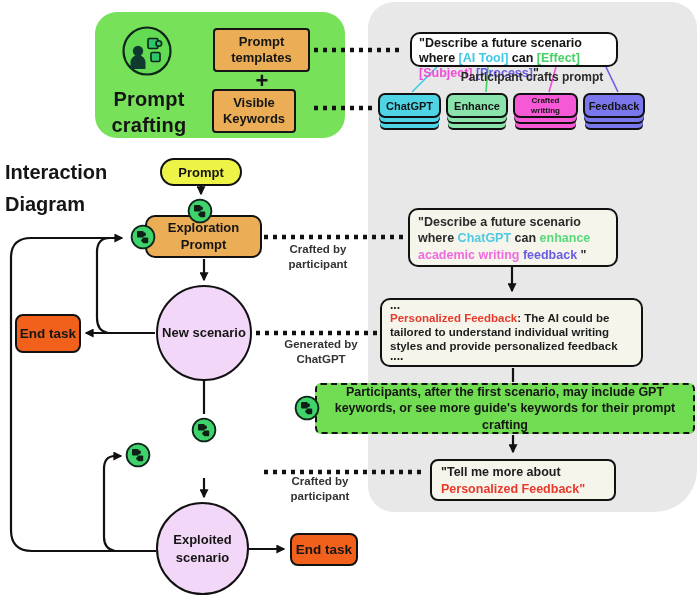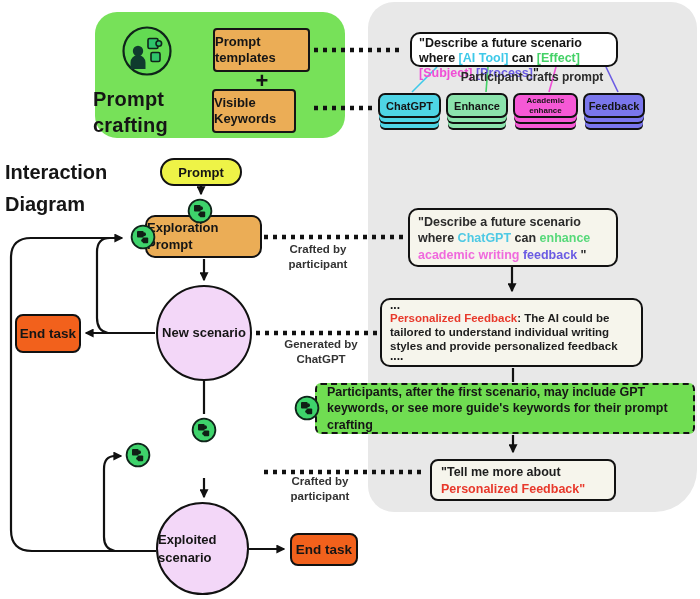--- a/index.html
+++ b/index.html
@@ -3,29 +3,29 @@
 <meta charset="utf-8">
 <style>
   html,body{margin:0;padding:0;background:#fff;}
   #app{position:relative;width:700px;height:599px;background:#ffffff;
        font-family:"Liberation Sans",sans-serif;color:#151515;overflow:hidden;}
   .abs{position:absolute;box-sizing:border-box;}
   .panel{z-index:0;}
   #lines{position:absolute;left:0;top:0;z-index:1;}
   .node{z-index:2;}
   .icon{z-index:3;}
-  .center{display:flex;align-items:center;justify-content:center;}
+  .center{display:flex;align-items:center;justify-content:center;text-align:center;}
 
   .example-panel{left:368px;top:2px;width:329px;height:510px;background:#E8E8E8;
                  border-radius:26px 26px 42px 26px;}
   .green-panel{left:95px;top:12px;width:250px;height:126px;background:#77E159;border-radius:22px;}
 
   .pc-icon{left:121px;top:25px;width:52px;height:52px;}
   .pc-title{left:93px;top:86px;width:112px;font-size:20px;font-weight:800;line-height:1.3;
-            letter-spacing:.2px;}
+            text-align:center;letter-spacing:.2px;}
   .o-box{background:#EBAD56;border:2px solid #151515;border-radius:4px;
          font-size:13px;font-weight:800;line-height:1.25;}
   .tmpl-box{left:213px;top:28px;width:97px;height:44px;}
   .kw-box{left:212px;top:89px;width:84px;height:44px;}
   .plus{left:244px;top:68px;width:36px;font-size:22px;font-weight:900;text-align:center;}
 
   .example-title{left:432px;top:6px;width:200px;text-align:center;font-size:15px;font-weight:800;margin-top:40px;}
   .template-box{left:410px;top:32px;width:208px;height:35px;background:#ffffff;
                 border:2.5px solid #111;border-radius:10px;padding:2px 7px;
                 font-size:12.5px;line-height:1.2;font-weight:800;}
@@ -141,21 +141,21 @@
   <div class="abs node pc-title">Prompt crafting</div>
   <div class="abs node o-box tmpl-box center">Prompt templates</div>
   <div class="abs node plus">+</div>
   <div class="abs node o-box kw-box center">Visible Keywords</div>
 
   <div class="abs node example-title">Example</div>
   <div class="abs node template-box"><span style="color: rgb(21, 21, 21);">"Describe a future scenario where </span><span style="color: rgb(62, 201, 233);">[AI Tool]</span><span style="color: rgb(21, 21, 21);"> can </span><span style="color: rgb(67, 209, 102);">[Effect]</span><span style="color: rgb(240, 78, 214);"> [Subject]</span><span style="color: rgb(106, 91, 227);"> [Process]</span><span style="color: rgb(21, 21, 21);">"</span></div>
   <div class="abs node caption">Participant crafts prompt</div>
   <div class="abs node card card-0" style="--bg: #4ED4E5;">ChatGPT</div>
   <div class="abs node card card-1" style="--bg: #8BE3AC;">Enhance</div>
-  <div class="abs node card card-2" style="--bg: #F659D6;">Academic enhance</div>
+  <div class="abs node card card-2" style="--bg: #F659D6;">Crafted writting</div>
   <div class="abs node card card-3" style="--bg: #7A76EC;">Feedback</div>
 
   <div class="abs node id-title">Interaction Diagram</div>
   <div class="abs node start-pill center">Prompt</div>
   <div class="abs node flow-box exploration-box center">Exploration Prompt</div>
   <div class="abs node lbl crafted1">Crafted by participant</div>
   <div class="abs node circle new-circle center">New scenario</div>
   <div class="abs node end-task endtask1 center">End task</div>
   <div class="abs node lbl generated">Generated by ChatGPT</div>
   <div class="abs node lbl crafted2">Crafted by participant</div>

